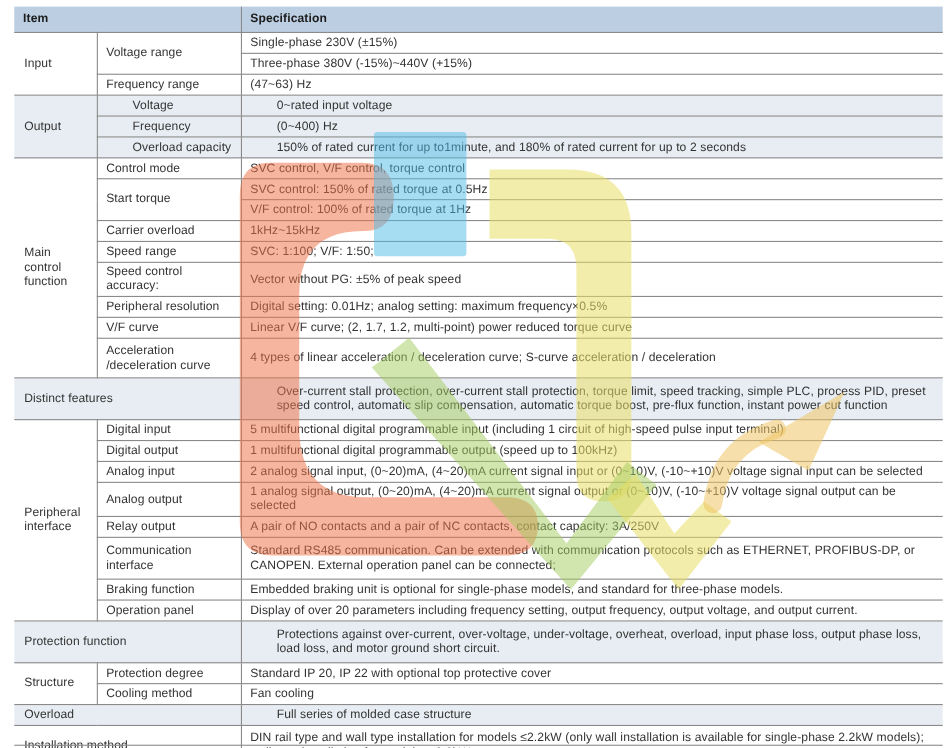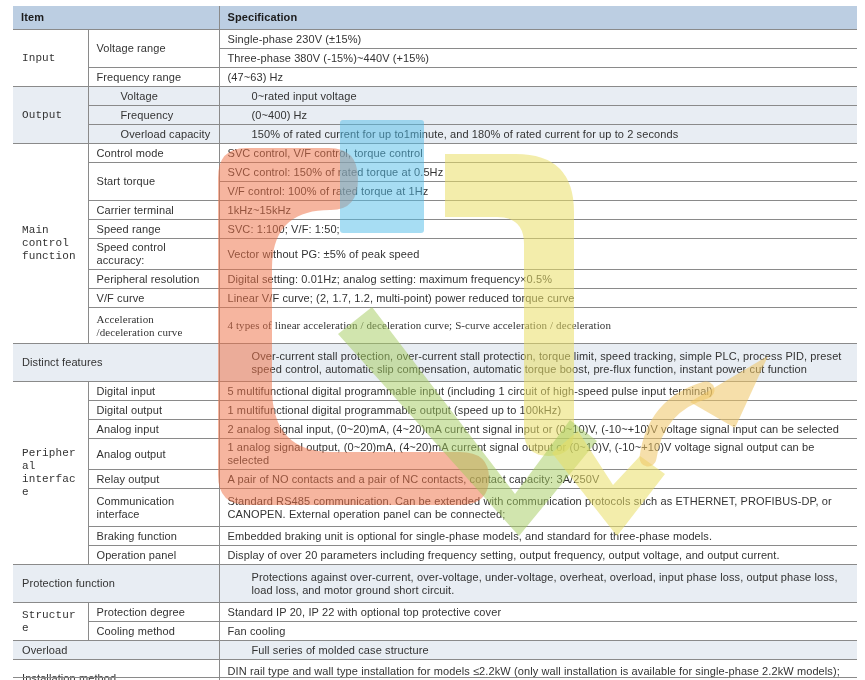--- a/index.html
+++ b/index.html
@@ -12,23 +12,23 @@
     font-size:11px;color:#333;line-height:13px;
   }
   col.c1{width:75px;} col.c2{width:131px;} col.c3{width:638px;}
   .spec td,.spec th{
     border:1px solid #8a8a8a;
     padding:2px 8px;vertical-align:middle;text-align:left;
     font-weight:normal;letter-spacing:0.1px;word-wrap:break-word;
   }
   .spec th{background:#bccee2;color:#1c1c1c;font-weight:bold;height:19px;}
   .spec tr{height:19px;}
-  tr.h36{height:36px;font-family:Liberation Serif, serif;} tr.h37{height:37px;} tr.h38{height:38px;margin-left:36px;}
+  tr.h36{height:36px;} tr.h37{height:37px;} tr.h38{height:38px;margin-left:36px;}
   td.band{background:#e8edf3;padding-left:32px;}
-  td.g{padding-left:9px;font-family:Liberation Mono, monospace;}
+  td.g{padding-left:9px;}
   td.full{padding-left:9px;}
 
   .wm{position:absolute;left:0;top:0;width:865px;height:680px;pointer-events:none;}
   .bottomline{position:absolute;left:13px;top:677px;width:844px;height:1px;background:#8a8a8a;}
 </style>
 </head>
 <body>
 
 <div class="page">
 
@@ -78,21 +78,21 @@
       <td>SVC control, V/F control, torque control</td>
     </tr>
     <tr>
       <td rowspan="2">Start torque</td>
       <td>SVC control: 150% of rated torque at 0.5Hz</td>
     </tr>
     <tr>
       <td>V/F control: 100% of rated torque at 1Hz</td>
     </tr>
     <tr>
-      <td>Carrier terminal</td>
+      <td>Carrier overload</td>
       <td>1kHz~15kHz</td>
     </tr>
     <tr>
       <td>Speed range</td>
       <td>SVC: 1:100; V/F: 1:50;</td>
     </tr>
     <tr>
       <td>Speed control accuracy:</td>
       <td>Vector without PG: ±5% of peak speed</td>
     </tr>

